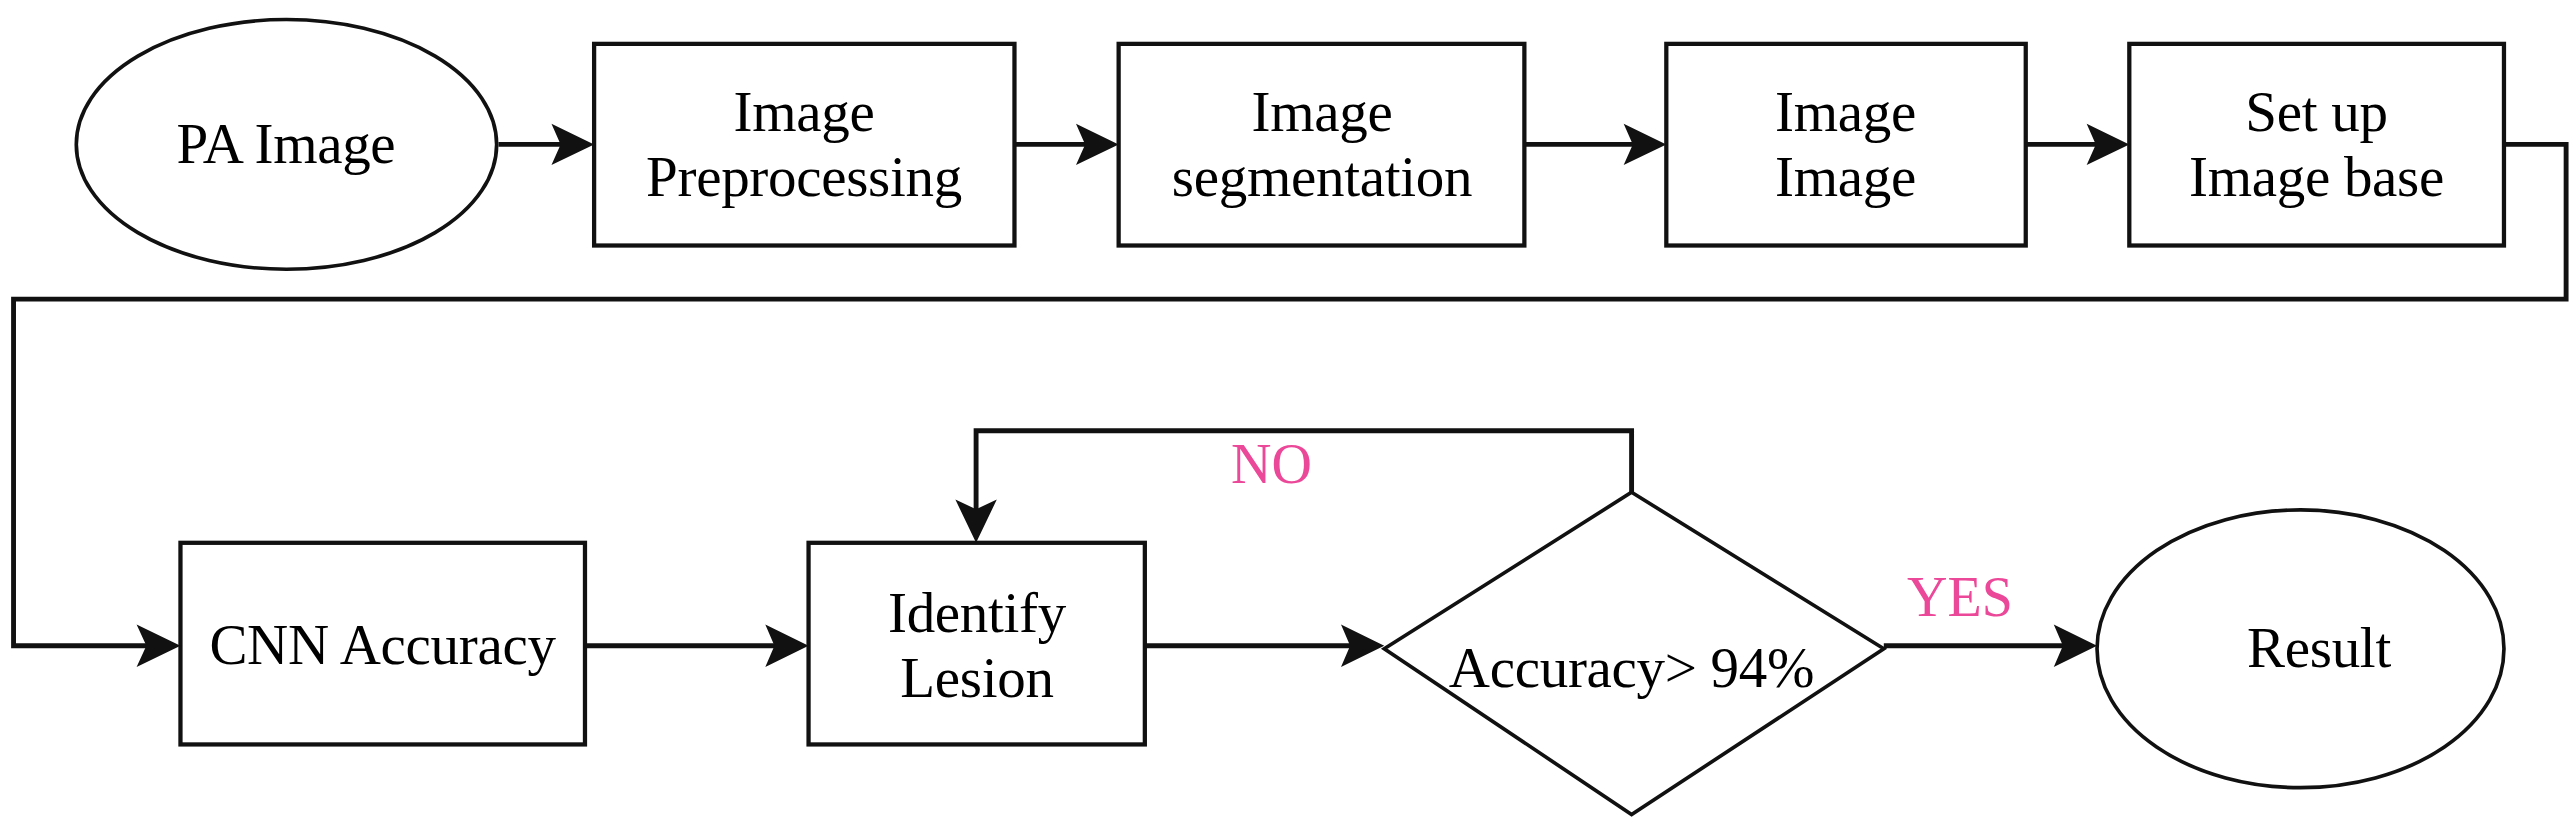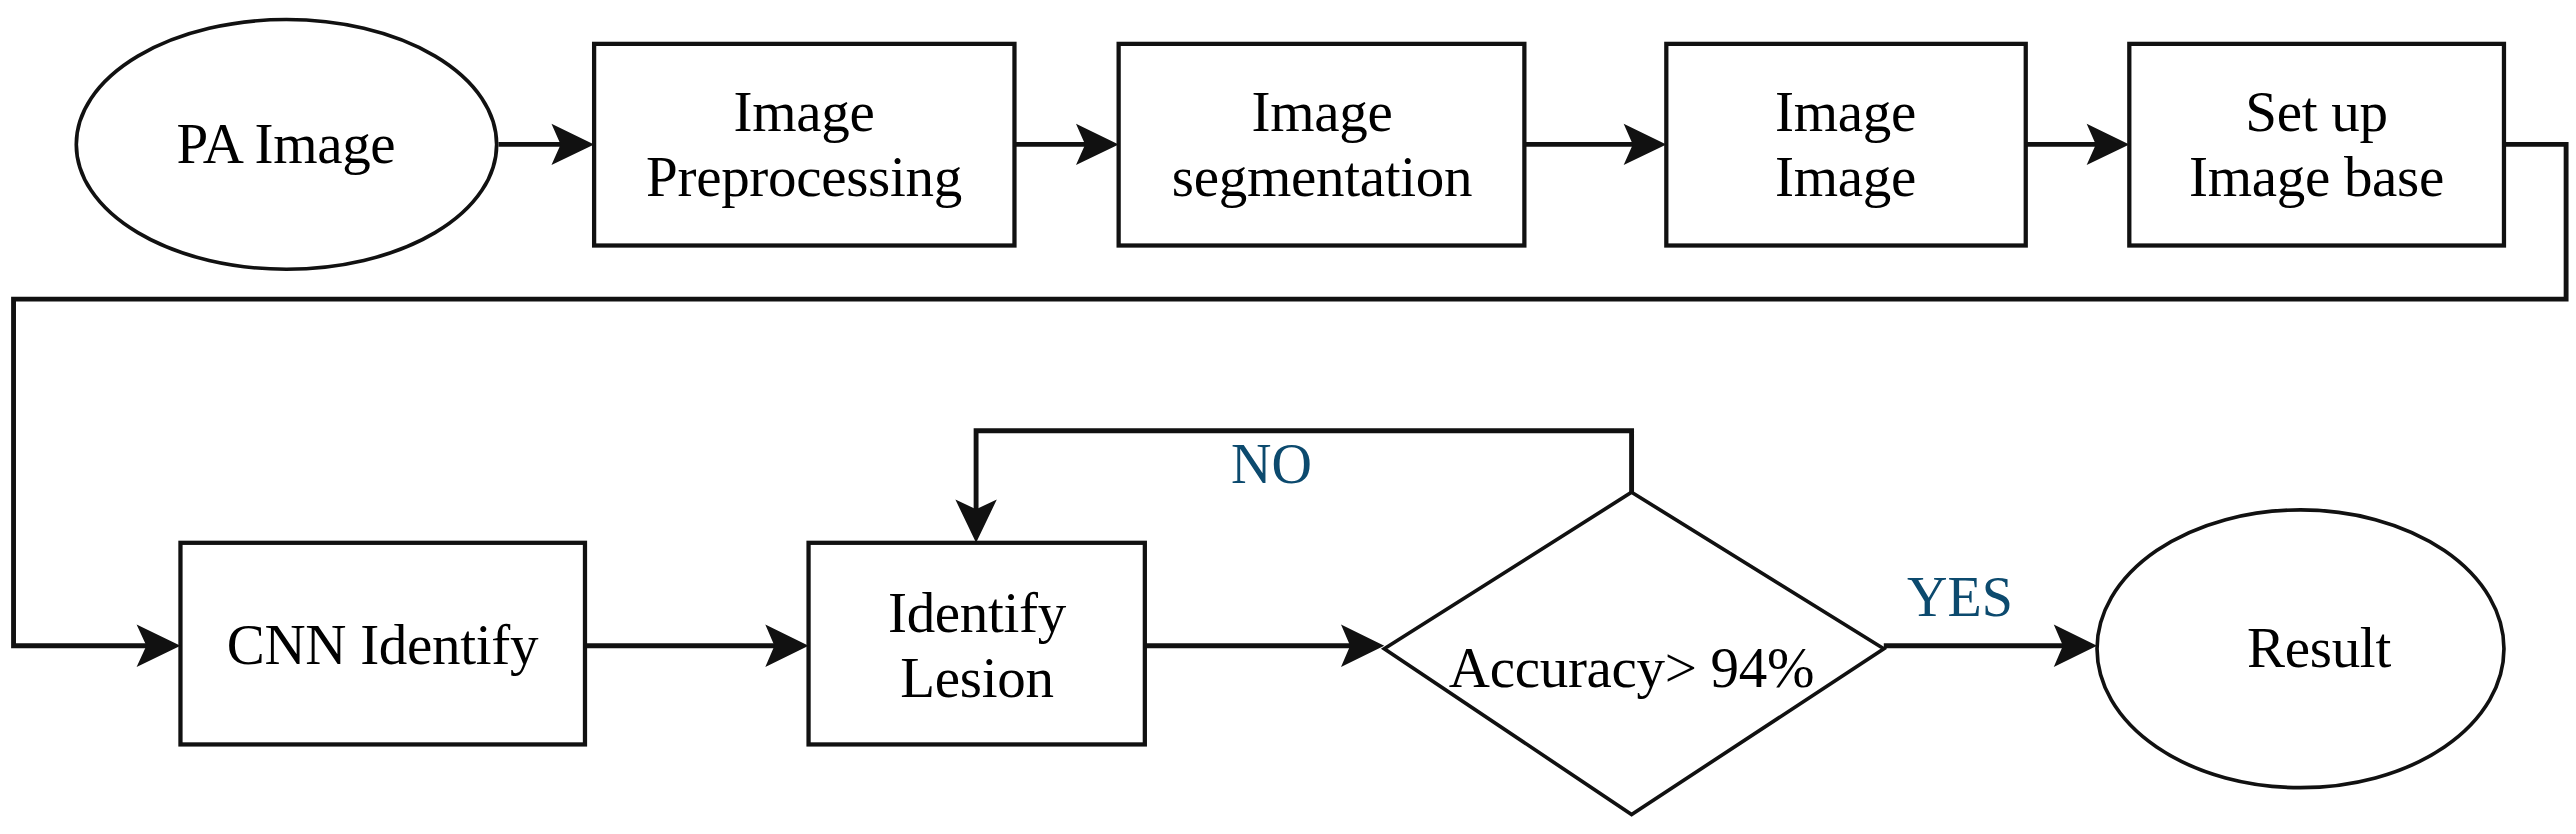--- a/index.html
+++ b/index.html
@@ -56,21 +56,21 @@
     font-family: "Liberation Serif", "DejaVu Serif", serif;
     font-size: 57px;
     line-height: 1.14;
     letter-spacing: -0.3px;
     white-space: nowrap;
     pointer-events: none;
   }
   .node-label span { display: block; }
   .edge-label {
     position: absolute;
-    color: #0c4a6e;
+    color: #ec4899;
     font-family: "Liberation Serif", "DejaVu Serif", serif;
     font-size: 56px;
     line-height: 1;
     white-space: nowrap;
   }
 </style>
 </head>
 <body>
 
 <div id="stage">
@@ -160,21 +160,21 @@
     <span>Image</span>
     <span>Image</span>
   </div>
 
   <div class="node-label" style="left:2129px; top:78px; width:375px; height:134px;align-items:center;">
     <span>Set up</span>
     <span>Image base</span>
   </div>
 
   <div class="node-label" style="left:180px; top:615px; width:405px; height:61px;">
-    <span>CNN Identify</span>
+    <span>CNN Accuracy</span>
   </div>
 
   <div class="node-label" style="left:809px; top:579px; width:336px; height:134px;">
     <span>Identify</span>
     <span>Lesion</span>
   </div>
 
   <div class="node-label" style="left:1400px; top:615px; width:463px; height:61px;margin-top:23px;">
     <span>Accuracy&gt; 94%</span>
   </div>

